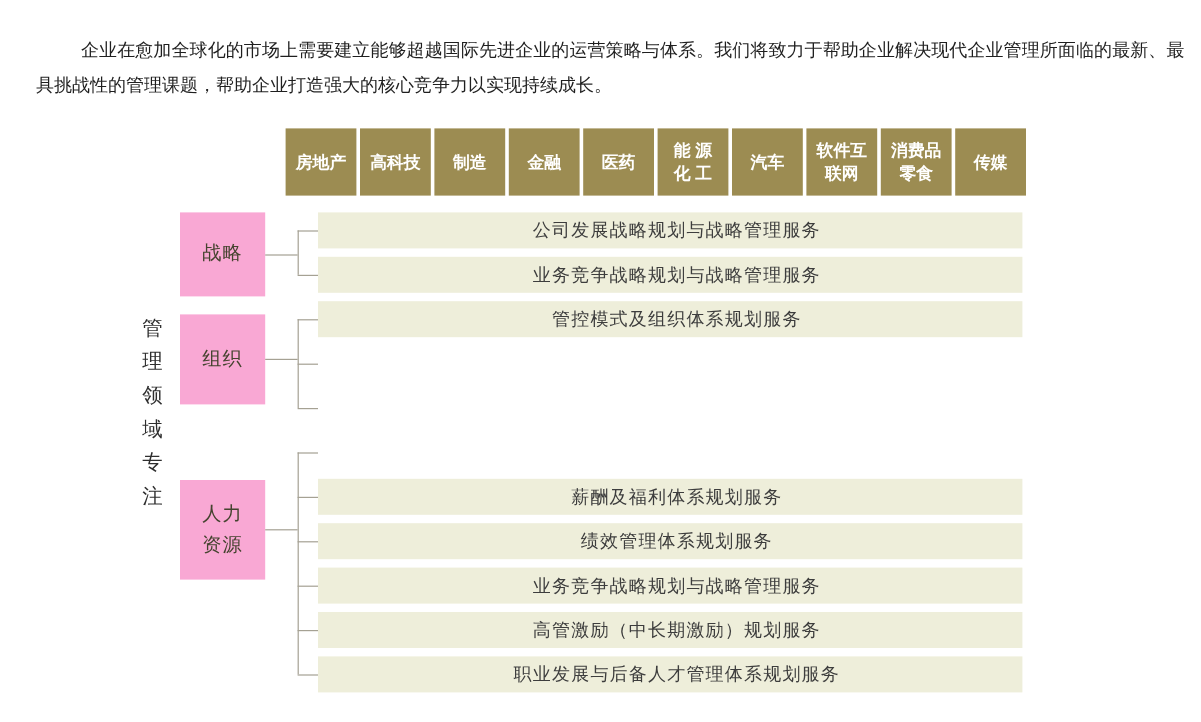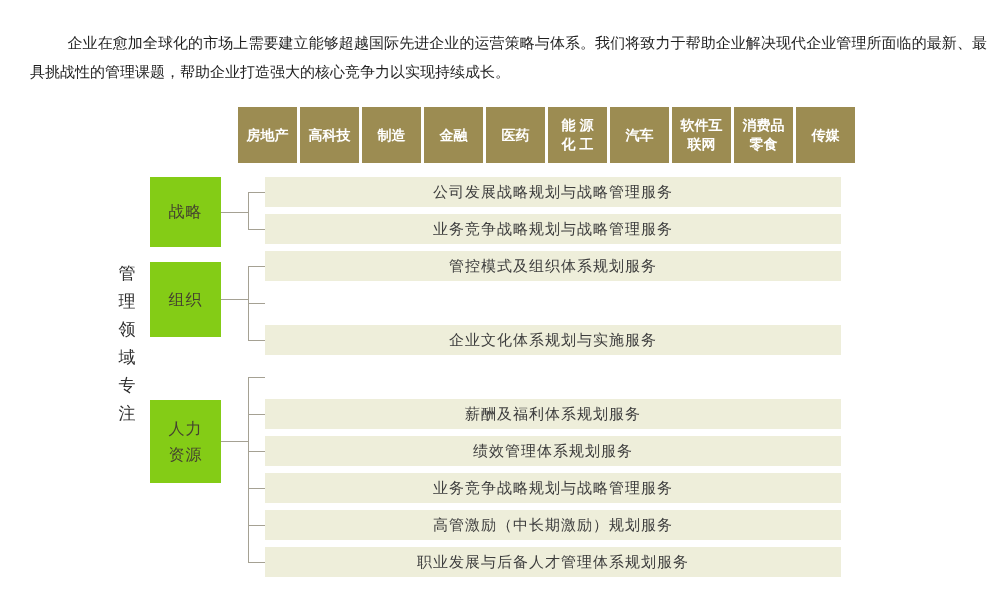--- a/index.html
+++ b/index.html
@@ -18,26 +18,26 @@
     display:flex;flex-direction:column;align-items:center;justify-content:center;
     font-size:14px;font-weight:bold;text-align:center;line-height:19px;
     cursor:pointer;
   }
   .tag .line{display:block;}
 
   .srow{
     position:absolute;left:265px;width:576px;height:30px;
     background:#eeeeda;color:#3d3d3d;font-size:15px;
     display:flex;align-items:center;justify-content:center;
-    letter-spacing:1px;white-space:nowrap;
+    letter-spacing:1px;white-space:nowrap;padding-left:11px;
   }
 
   .gbox{
     position:absolute;left:150px;width:71px;
-    background:#84cc16;color:#45432f;font-size:16px;
+    background:#f9a8d4;color:#45432f;font-size:16px;
     display:flex;align-items:center;justify-content:center;
   }
   .gbox .glabel{display:inline-block;max-width:2.4em;text-align:center;line-height:26px;letter-spacing:1px;}
   .gbox.g1{top:177px;height:70px;}
   .gbox.g2{top:262px;height:75px;}
   .gbox.g3{top:400px;height:83px;}
 
   .sideLabel{
     position:absolute;left:114px;top:260px;width:26px;
     display:flex;flex-direction:column;align-items:center;
@@ -124,20 +124,19 @@
   <div class="hstub" style="top:377px"></div>
   <div class="hstub" style="top:414px"></div>
   <div class="hstub" style="top:451px"></div>
   <div class="hstub" style="top:488px"></div>
   <div class="hstub" style="top:525px"></div>
   <div class="hstub" style="top:562px"></div>
 
   <div class="srow" style="top:177px">公司发展战略规划与战略管理服务</div>
   <div class="srow" style="top:214px">业务竞争战略规划与战略管理服务</div>
   <div class="srow" style="top:251px">管控模式及组织体系规划服务</div>
-  <div class="srow" style="top:325px">企业文化体系规划与实施服务</div>
   <div class="srow" style="top:399px">薪酬及福利体系规划服务</div>
   <div class="srow" style="top:436px">绩效管理体系规划服务</div>
   <div class="srow" style="top:473px">业务竞争战略规划与战略管理服务</div>
   <div class="srow" style="top:510px">高管激励（中长期激励）规划服务</div>
   <div class="srow" style="top:547px">职业发展与后备人才管理体系规划服务</div>
 
 </div>
 
 </body></html>

